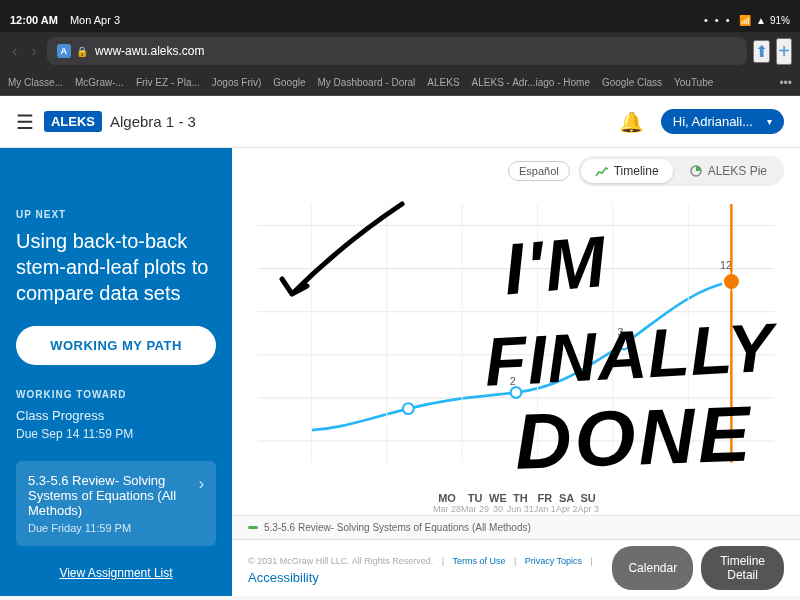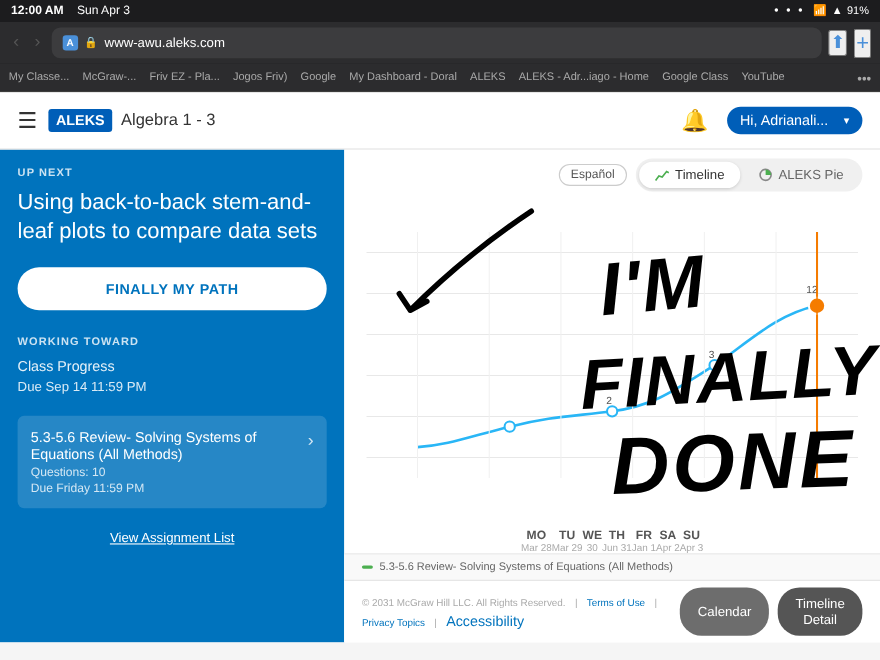--- a/index.html
+++ b/index.html
@@ -1,20 +1,20 @@
 <!DOCTYPE html>
 <html><head>
   <meta charset="utf-8">
   <style>
     * { margin: 0; padding: 0; box-sizing: border-box; }
     body { width: 800px; height: 600px; overflow: hidden; font-family: -apple-system, BlinkMacSystemFont, 'Segoe UI', sans-serif; background: #f5f5f5; }
 
     
     .browser-chrome { background: #1c1c1e; width: 100%; }
-    .browser-top-bar { display: flex; align-items: center; padding: 6px 10px; gap: 8px; height: 20px; }
+    .browser-top-bar { display: flex; align-items: flex-end; padding: 6px 10px; gap: 8px; height: 32px; }
     .browser-time { color: #fff; font-size: 11px; font-weight: 600; }
     .browser-date { color: #fff; font-size: 11px; margin-left: 4px; }
     .browser-spacer { flex: 1; }
     .browser-status-icons { display: flex; gap: 4px; align-items: center; }
     .status-icon { color: #fff; font-size: 10px; }
     .battery-text { color: #fff; font-size: 10px; }
 
     .browser-nav-bar { background: #2c2c2e; display: flex; align-items: center; padding: 4px 8px; gap: 6px; height: 38px; }
     .nav-btn { color: #aaa; font-size: 16px; background: none; border: none; cursor: pointer; padding: 2px 4px; }
     .nav-btn.disabled { color: #555; }
@@ -39,21 +39,21 @@
     .course-title { font-size: 15px; color: #333; font-weight: 500; }
     .header-spacer { flex: 1; }
     .notification-bell { font-size: 20px; color: #555; margin-right: 16px; cursor: pointer; }
     .user-menu { display: flex; align-items: center; background: #005eb8; color: #fff; border-radius: 20px; padding: 5px 12px; font-size: 13px; cursor: pointer; gap: 14px; }
     .user-chevron { font-size: 10px; }
 
     
     .aleks-main { display: flex; flex: 1; overflow: hidden; }
 
     
-    .left-panel { width: 313px; background: #0073bd; color: #fff; display: flex; flex-direction: column; padding: 16px; flex-shrink: 0; }
+    .left-panel { width: 232px; background: #0073bd; color: #fff; display: flex; flex-direction: column; padding: 16px; flex-shrink: 0; justify-content: flex-end; }
     .up-next-label { font-size: 10px; font-weight: 600; letter-spacing: 1px; color: rgba(255,255,255,0.8); margin-bottom: 8px; text-transform: uppercase; }
     .up-next-title { font-size: 20px; font-weight: 300; line-height: 1.3; margin-bottom: 20px; color: #fff; }
     .continue-btn { background: #fff; color: #0073bd; border: none; border-radius: 24px; padding: 12px 20px; font-size: 13px; font-weight: 700; letter-spacing: 0.5px; cursor: pointer; text-align: center; margin-bottom: 24px; }
     .working-toward-label { font-size: 10px; font-weight: 600; letter-spacing: 1px; color: rgba(255,255,255,0.8); text-transform: uppercase; margin-bottom: 8px; }
     .class-progress-title { font-size: 13px; color: rgba(255,255,255,0.9); margin-bottom: 4px; }
     .topics-count { font-size: 15px; font-weight: 700; color: #fff; margin-bottom: 2px; }
     .due-date { font-size: 12px; color: rgba(255,255,255,0.85); margin-bottom: 20px; }
 
     .assignment-box { background: rgba(255,255,255,0.15); border-radius: 6px; padding: 12px; margin-bottom: 12px; display: flex; align-items: flex-start; justify-content: space-between; }
     .assignment-info { flex: 1; }
@@ -94,21 +94,21 @@
     
     .arrow-overlay { position: absolute; top: 0; left: 0; pointer-events: none; z-index: 20; }
   </style>
 </head>
 <body>
 
 <div class="browser-chrome">
 
   <div class="browser-top-bar">
     <span class="browser-time">12:00 AM</span>
-    <span class="browser-date">Sun Apr 3</span>
+    <span class="browser-date">Mon Apr 3</span>
     <div class="browser-spacer"></div>
 
     <span style="color:#fff;font-size:11px;letter-spacing:2px;">• • •</span>
     <div class="browser-status-icons">
       <span class="status-icon">📶</span>
       <span class="status-icon">▲</span>
       <span class="battery-text">91%</span>
     </div>
   </div>
 
@@ -151,29 +151,28 @@
       <span>Hi, Adrianali...</span>
       <span class="user-chevron">▾</span>
     </div>
   </div>
 
   <div class="aleks-main">
 
     <div class="left-panel">
       <div class="up-next-label">UP NEXT</div>
       <div class="up-next-title">Using back-to-back stem-and-leaf plots to compare data sets</div>
-      <button class="continue-btn">FINALLY MY PATH</button>
+      <button class="continue-btn">WORKING MY PATH</button>
       <div class="working-toward-label">WORKING TOWARD</div>
       <div class="class-progress-title">Class Progress</div>
       <div class="due-date">Due Sep 14 11:59 PM</div>
 
       <div class="assignment-box">
         <div class="assignment-info">
           <div class="assignment-title">5.3-5.6 Review- Solving Systems of Equations (All Methods)</div>
-          <div class="assignment-questions">Questions: 10</div>
           <div class="assignment-due">Due Friday 11:59 PM</div>
         </div>
         <span class="assignment-chevron">›</span>
       </div>
 
       <a class="view-assignment-link">View Assignment List</a>
     </div>
 
     <div class="right-panel">
 

